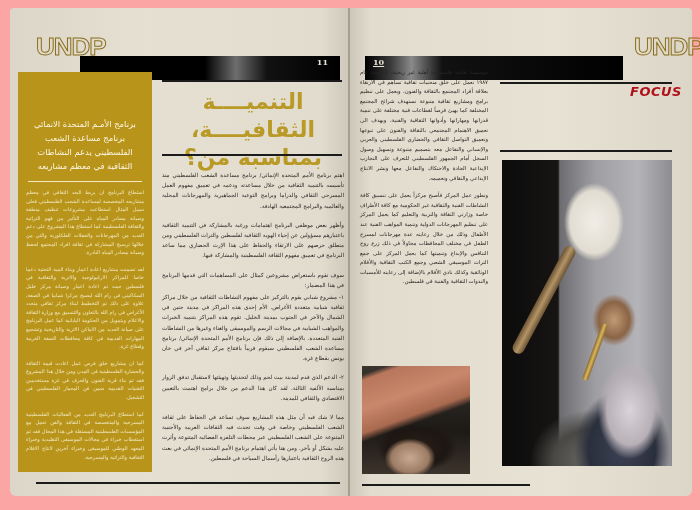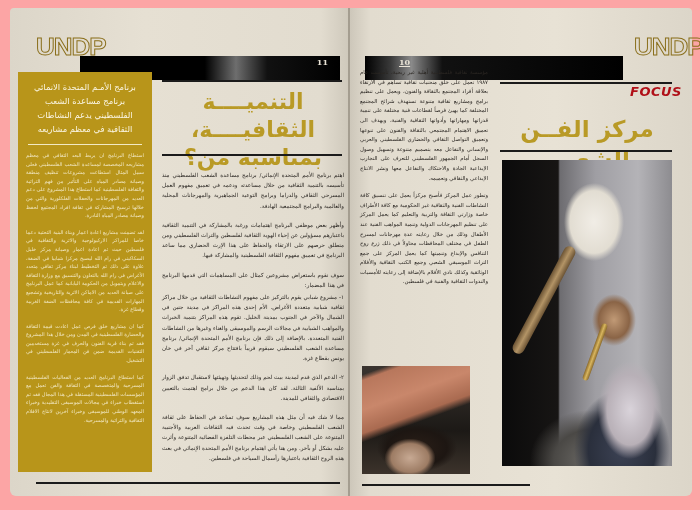--- a/index.html
+++ b/index.html
@@ -18,36 +18,36 @@
 
   
   .header-bar { position: absolute; top: 48px; height: 24px; }
   .page-left .header-bar { left: 70px; width: 260px;
     background: linear-gradient(90deg, #000 0%, #000 48%, #6e6e6e 60%, #111 72%, #000 100%); }
   .page-right .header-bar { left: 15px; width: 258px;
     background: linear-gradient(90deg, #000 0%, #3a3a3a 10%, #8a8a8a 18%, #111 30%, #000 100%); }
   .page-num { position: absolute; top: 0; font-size: 8px; line-height: 12px; color: #e8e2d5; font-weight: bold;
     font-family: "DejaVu Serif", serif; }
   .page-left .page-num { right: 12px; }
-  .page-right .page-num { left: 34px; text-decoration: underline; }
+  .page-right .page-num { left: 8px; text-decoration: underline; }
 
   
   .logo { position: absolute; top: 25px; width: 70px; height: 38px; }
   .page-left .logo { left: 18px; }
   .page-right .logo { left: 276px; }
   .logo-undp { position: absolute; top: 0; left: 8px; font-family: "Liberation Sans", sans-serif; font-weight: bold;
     font-size: 26px; letter-spacing: -1px; color: transparent; -webkit-text-stroke: 1px #8a6f1c; line-height: 26px;
     transform: scaleY(0.95); }
   .logo-focus { position: absolute; top: 18px; left: 4px; font-family: "DejaVu Sans", sans-serif; font-weight: bold;
     font-style: italic; font-size: 13px; color: #b01018; letter-spacing: 0.5px; line-height: 14px; margin-top: 34px; }
 
   
   .gold-box { position: absolute; left: 8px; top: 64px; width: 134px; height: 400px; background: #b8951a;
     direction: rtl; color: #f3ecd1; padding: 8px 8px; }
-  .gold-box .lead { font-size: 8.4px; line-height: 14px; text-align: center; color: #fbf6e4; }
+  .gold-box .lead { font-size: 8.4px; line-height: 14px; text-align: center; color: #fbf6e4; margin-top: 37px; }
   .gold-box .rule { height: 1px; background: #f2e9c3; margin: 8px 2px 6px; }
   .gold-box p.body { font-size: 5.1px; line-height: 8.6px; text-align: justify; margin-bottom: 8px; color: #f1e7c0; }
 
   
   .rule-dark { position: absolute; height: 2px; background: #1b1b1b; }
   .title { position: absolute; direction: rtl; text-align: center; color: #b99a26; font-weight: bold;
     font-family: "DejaVu Sans", sans-serif; }
   .title-left { left: 152px; width: 182px; top: 80px; font-size: 22px; line-height: 28px; }
   .title-right { left: 148px; width: 178px; top: 106px; font-size: 23px; line-height: 30px; }
 
@@ -137,21 +137,20 @@
     </div>
 
     <div class="col col-right">
       <p>مؤسسة ثقافية فلسطينية أهلية غير ربحية، تأسست عام ١٩٨٧ تعمل على خلق منحنيات ثقافية تساهم في الارتقاء بعلاقة أفراد المجتمع بالثقافة والفنون، ويعمل على تنظيم برامج ومشاريع ثقافية متنوعة تستهدف شرائح المجتمع المختلفة كما يهيئ فرصاً لقطاعات فنية مختلفة على تنمية قدراتها ومهاراتها وأدواتها الثقافية والفنية، ويهدف الى تعميق الاهتمام المجتمعي بالثقافة والفنون على تنوعها وتعميق التواصل الثقافي والحضاري الفلسطيني والعربي والإنساني والتفاعل معه بتصميم متنوعة وتسهيل وصول السجل أمام الجمهور الفلسطيني للتعرف على التجارب الإبداعية الجادة والاحتكاك والتفاعل معها ونشر الانتاج الإبداعي والثقافي وتعميمه.</p>
       <p>وتطور عمل المركز فأصبح مركزاً يعمل على تنسيق كافة النشاطات الفنية والثقافية غير الحكومية مع كافة الأطراف خاصة وزارتي الثقافة والتربية والتعليم كما يعمل المركز على تنظيم المهرجانات الدولية وتنمية المواهب الفنية عند الأطفال وذلك من خلال رعايته عدة مهرجانات لمسرح الطفل في مختلف المحافظات محاولاً في ذلك زرع روح التنافس والإبداع وتنميتها كما يعمل المركز على جمع التراث الموسيقي الشعبي وجمع الكتب الثقافية والأفلام الوثائقية وكذلك نادي الأفلام بالإضافة إلى رعايته للأمسيات والندوات الثقافية والفنية في فلسطين.</p>
     </div>
 
     <div class="photo photo-child"></div>
 
     <div class="rule-dark" style="left:150px; top:74px; width:172px;"></div>
-    <div class="title title-right">مركز الفــن الشعبي</div>
     <div class="rule-dark" style="left:150px; top:142px; width:172px;"></div>
 
     <div class="photo photo-musicians">
       <div class="instrument"></div>
       <div class="flute"></div>
     </div>
 
     <div class="rule-dark bottom-rule-right"></div>
   </div>
 </div>

